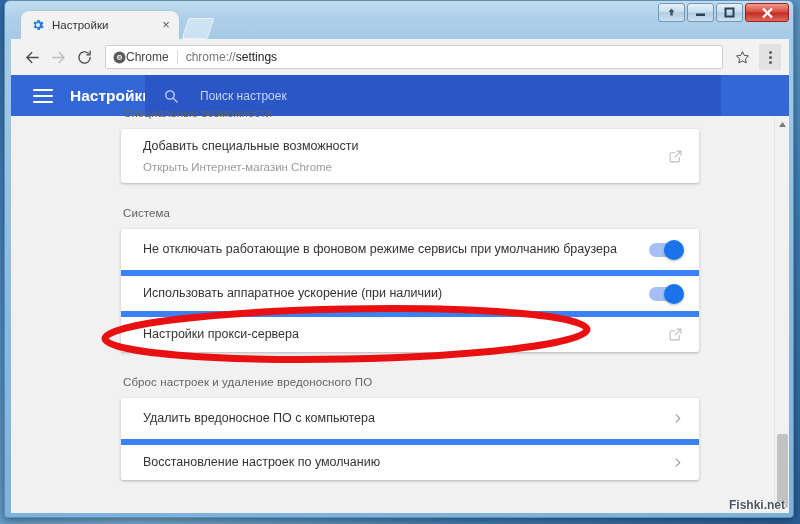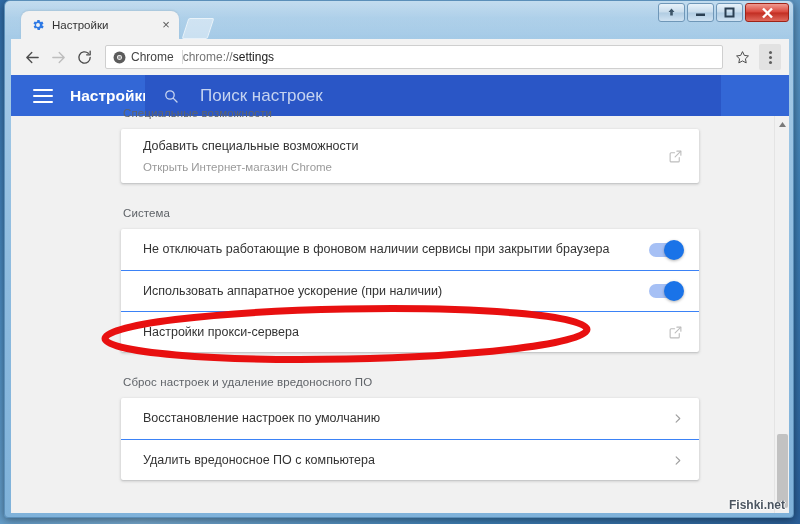--- a/index.html
+++ b/index.html
@@ -100,24 +100,24 @@
   .navbtn svg { display: block; }
   #omnibox {
     flex: 1; height: 24px; margin: 0 8px;
     background: #fff;
     border: 1px solid #cfcfcf;
     border-radius: 2px;
     display: flex; align-items: center;
     padding: 0 7px;
   }
   #omnibox .chromechip {
-    display: flex; align-items: center; gap: 5px;
+    display: flex; align-items: center; 
     padding-right: 8px;
     border-right: 1px solid #dadada;
-    margin-right: 0;
+    margin-right: 8px;
   }
   #omnibox .chromechip .lbl { font-size: 12px; color: #444; }
   #omnibox .urltext { font-size: 12px; color: #757575; white-space: nowrap; }
   #omnibox .urltext b { color: #202020; font-weight: normal; }
   #star { width: 22px; height: 22px; display:flex; align-items:center; justify-content:center; flex:0 0 22px; }
   #menubtn {
     width: 22px; height: 26px; margin-left: 6px; flex: 0 0 22px;
     background: #e2e2e2; border-radius: 2px;
     display: flex; flex-direction: column; align-items: center; justify-content: center; gap: 2px;
   }
@@ -148,21 +148,21 @@
     font-size: 15.5px; font-weight: bold; white-space: nowrap;
   }
   #searchbox {
     position: absolute; left: 134px; top: 0;
     width: 576px; height: 41px;
     background: #2a56c6;
     display: flex; align-items: center;
   }
   #searchbox .sicon { margin-left: 18px; flex: 0 0 16px; display:flex; }
   #searchbox .splaceholder {
-    margin-left: 21px; font-size: 17px; color: #c5d3f0;
+    margin-left: 21px; font-size: 12px; color: #c5d3f0;
     white-space: nowrap;
   }
 
   
   #scrollbody {
     position: absolute; left: 0; top: 41px;
     width: 634px; height: 397px;
     background: #f1f1f1;
   }
   #content {
@@ -178,21 +178,21 @@
     margin-left: 110px;
     width: 578px;
     background: #fff;
     border-radius: 2px;
     box-shadow: 0 1px 2px rgba(60,64,67,0.22), 0 1px 3px 1px rgba(60,64,67,0.08);
   }
   .row {
     display: flex; align-items: center;
     min-height: 41px;
     padding: 0 16px 0 22px;
-    border-top: 1px solid #3b82f6;
+    border-top: 6px solid #3b82f6;
   }
   .row:first-child { border-top: none; }
   .row.tall { min-height: 54px; gap: 12px; }
   .row .text { flex: 1; min-width: 0; }
   .row .primary {
     font-size: 12.5px; color: #333; line-height: 17px;
     white-space: nowrap; overflow: hidden; text-overflow: ellipsis;
   }
   .row .secondary {
     font-size: 11.5px; color: #9a9a9a; line-height: 16px; margin-top: 4px;
@@ -374,21 +374,21 @@
           </div>
         </div>
 
         <div class="gap"></div>
 
         <div class="section-title">Система</div>
         <div class="card">
 
           <div class="row">
             <div class="text">
-              <div class="primary">Не отключать работающие в фоновом наличии сервисы при закрытии браузера</div>
+              <div class="primary">Не отключать работающие в фоновом режиме сервисы при умолчанию браузера</div>
             </div>
             <div class="ctl">
               <div class="toggle">
                 <div class="knob"></div>
               </div>
             </div>
           </div>
 
           <div class="row">
             <div class="text">
@@ -414,31 +414,31 @@
             </div>
           </div>
         </div>
 
         <div class="gap"></div>
 
         <div class="section-title">Сброс настроек и удаление вредоносного ПО</div>
         <div class="card">
           <div class="row">
             <div class="text">
-              <div class="primary">Восстановление настроек по умолчанию</div>
+              <div class="primary">Удалить вредоносное ПО с компьютера</div>
             </div>
             <div class="ctl">
               <svg width="11" height="11" viewBox="0 0 24 24">
                 <path d="M9 4 L17 12 L9 20" fill="none" stroke="#9e9e9e" stroke-width="2.4" stroke-linecap="round" stroke-linejoin="round"></path>
               </svg>
             </div>
           </div>
           <div class="row">
             <div class="text">
-              <div class="primary">Удалить вредоносное ПО с компьютера</div>
+              <div class="primary">Восстановление настроек по умолчанию</div>
             </div>
             <div class="ctl">
               <svg width="11" height="11" viewBox="0 0 24 24">
                 <path d="M9 4 L17 12 L9 20" fill="none" stroke="#9e9e9e" stroke-width="2.4" stroke-linecap="round" stroke-linejoin="round"></path>
               </svg>
             </div>
           </div>
         </div>
 
       </div>

